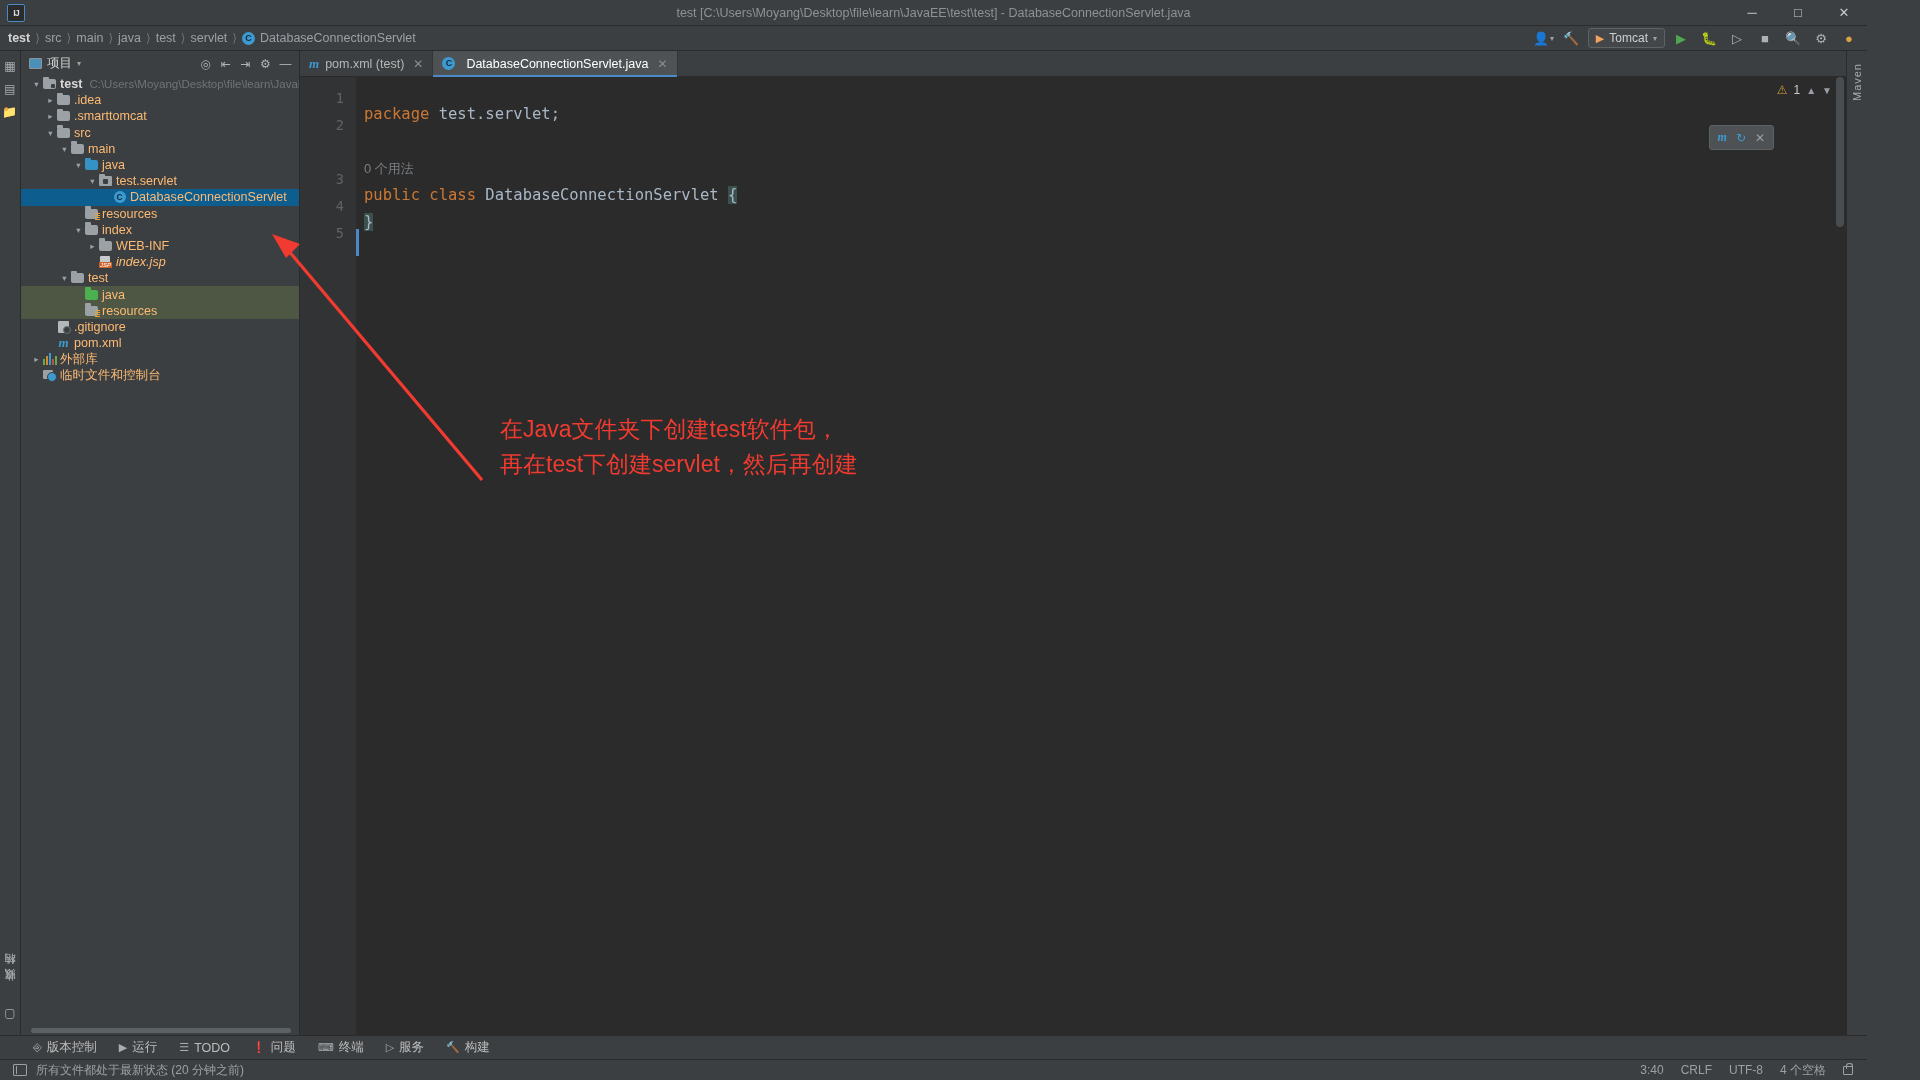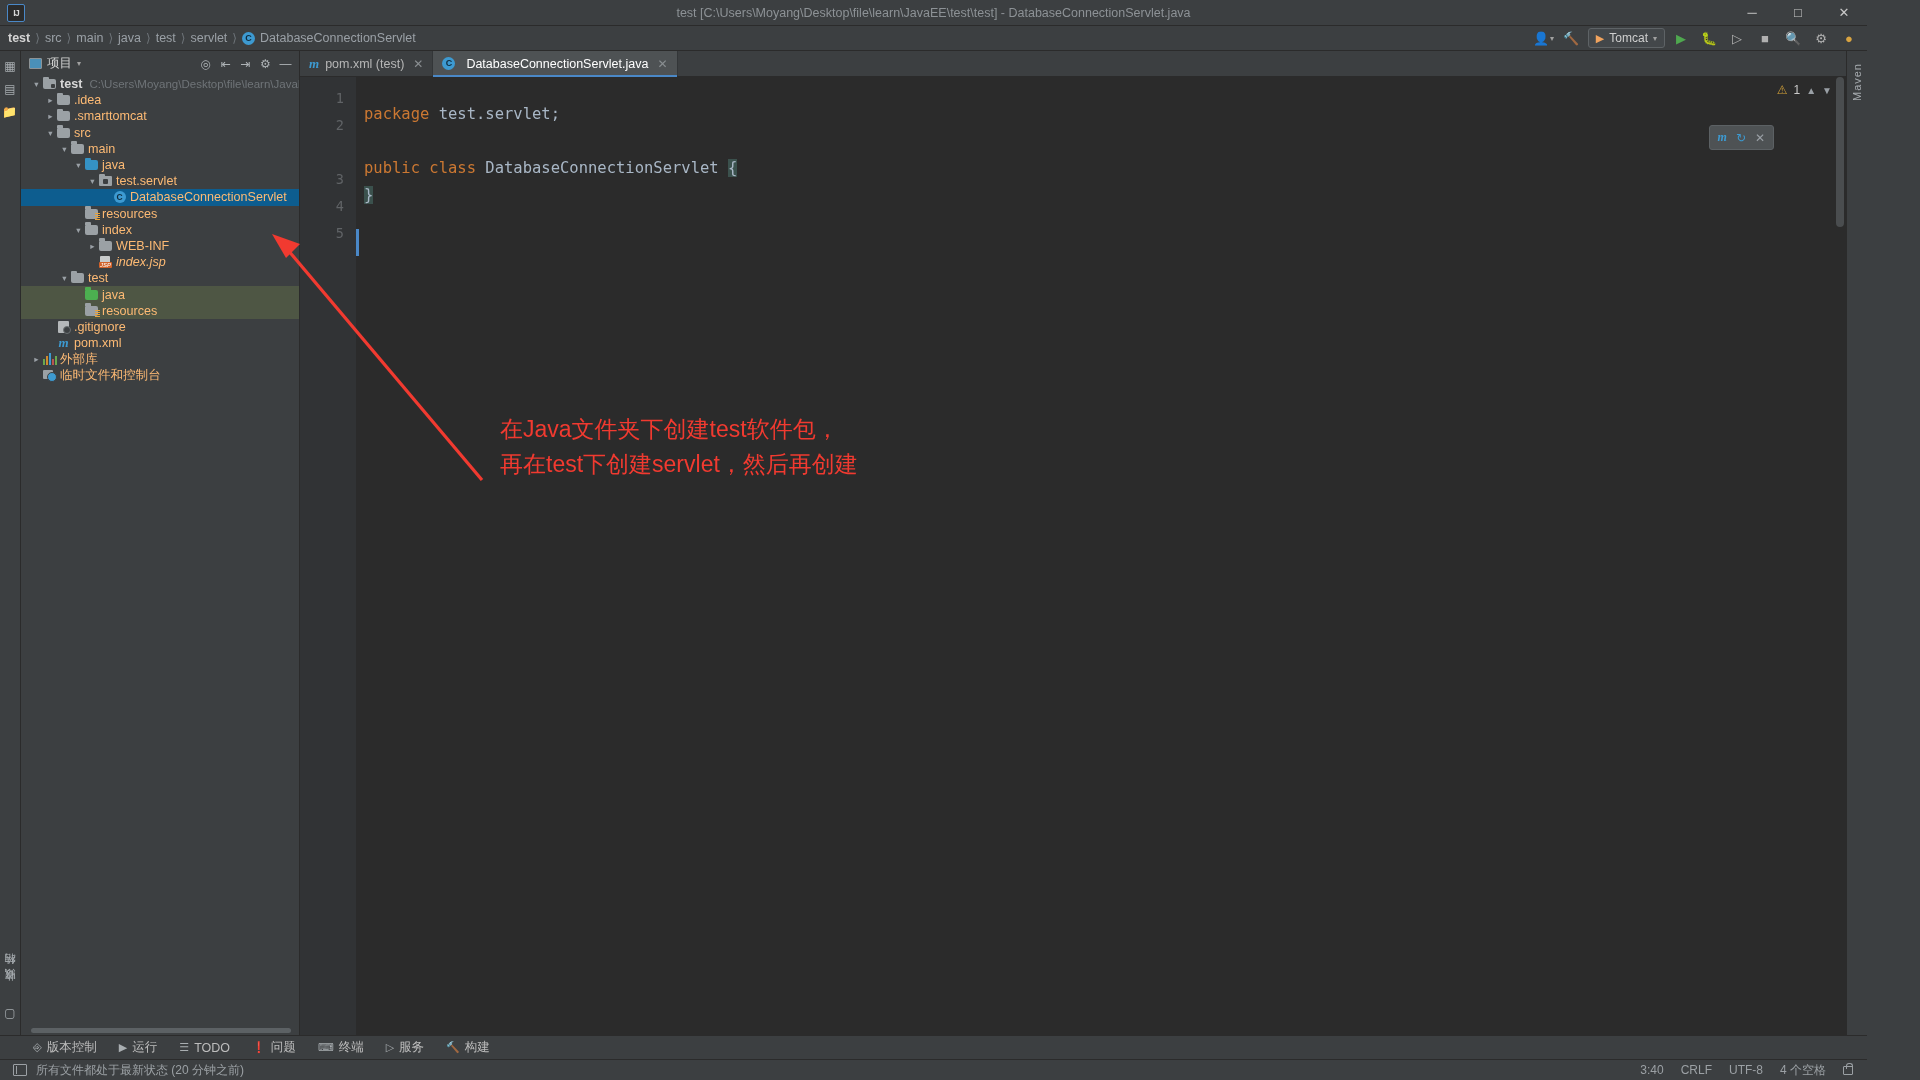--- a/index.html
+++ b/index.html
@@ -440,20 +440,21 @@
           <div class="ln" style="height:27px">&nbsp;</div>
           <div class="ln">3</div>
           <div class="ln">4</div>
           <div class="ln">5</div>
         </div>
 
         <div class="code-area">
           <div class="caret-stripe"></div>
           <div class="code-line"><span class="kw">package</span><span class="plain"> test.servlet;</span></div>
           <div class="code-line">&nbsp;</div>
+          <div class="usages">0 个用法</div>
           <div class="code-line"><span class="kw">public</span><span class="plain"> </span><span class="kw">class</span><span class="plain"> </span><span class="cls-name">DatabaseConnectionServlet</span><span class="plain"> </span><span class="brace-hl">{</span></div>
           <div class="code-line"><span class="brace-hl">}</span></div>
           <div class="code-line">&nbsp;</div>
 
           <div class="insp">
             <span class="warn-tri">⚠</span>
             <span>1</span>
             <span class="arrow-btn">▲</span>
             <span class="arrow-btn">▼</span>
           </div>

